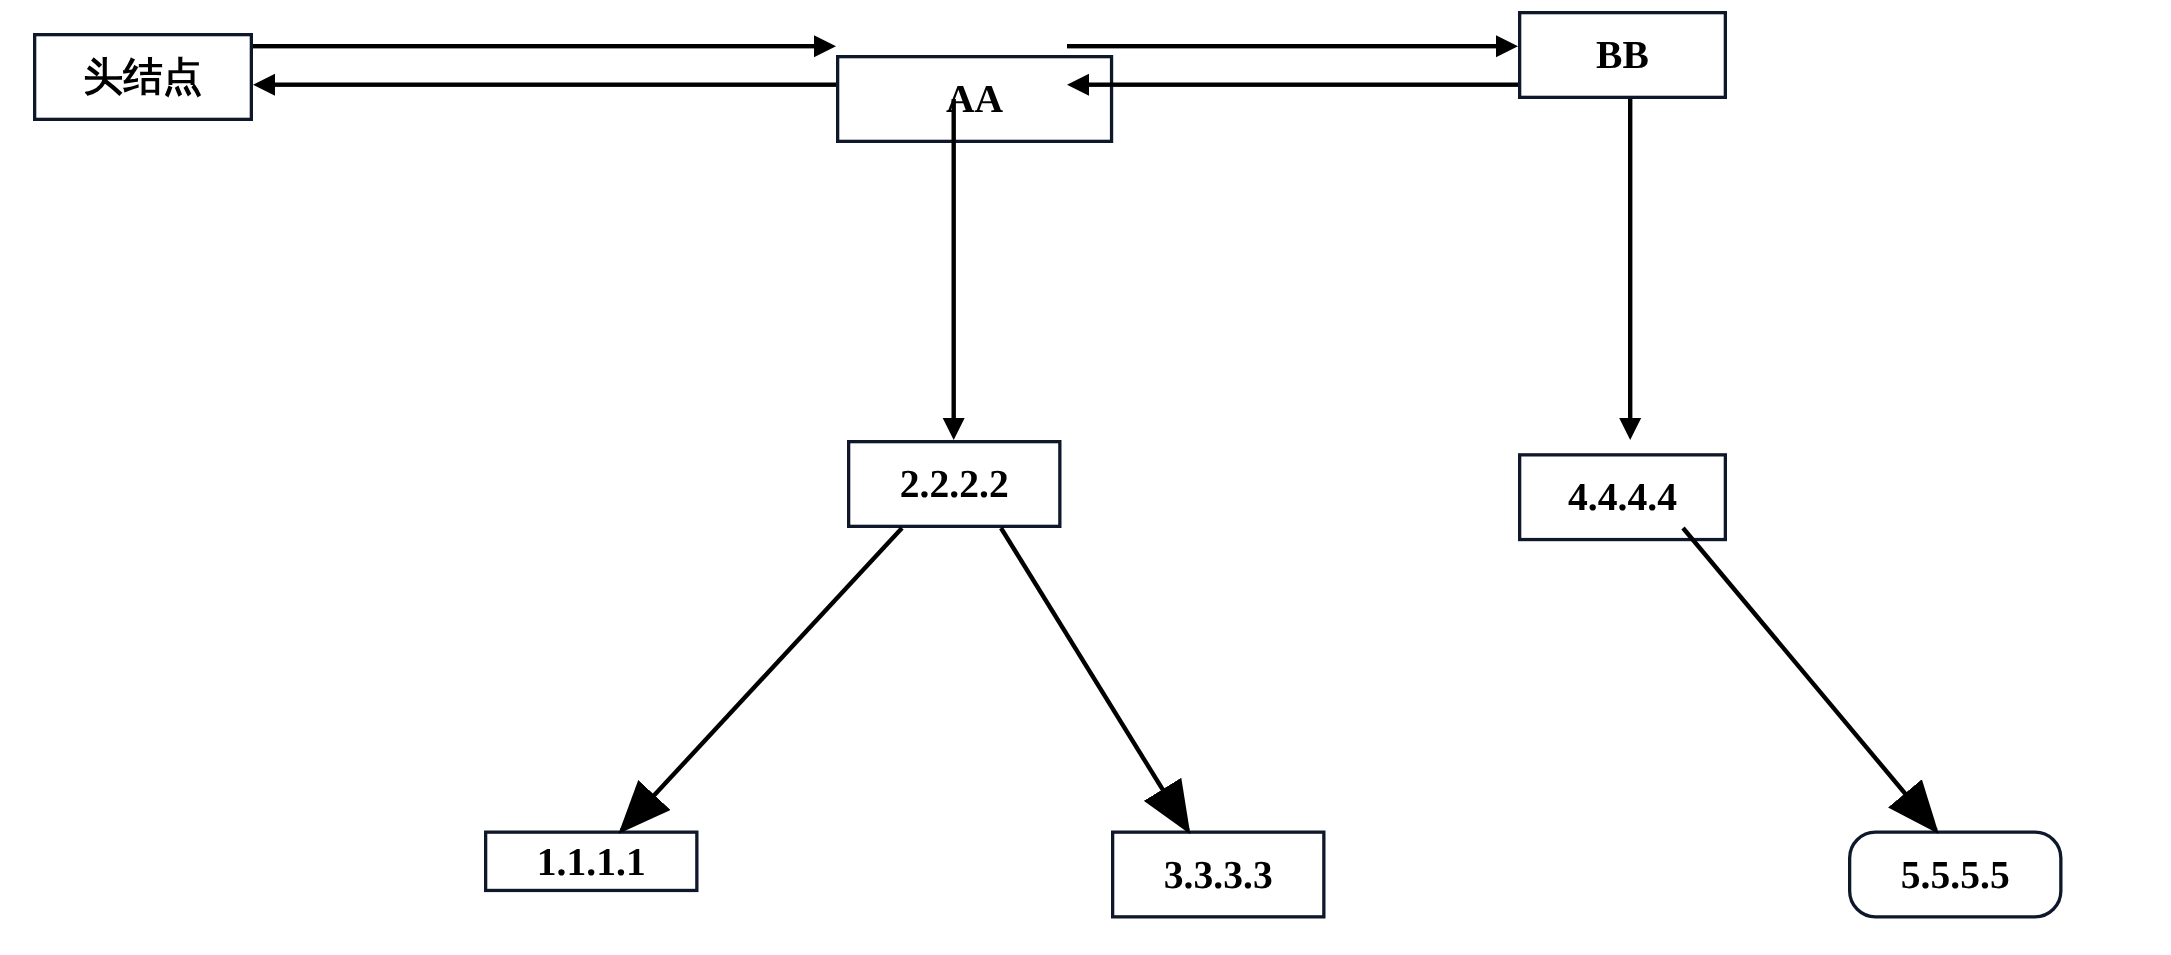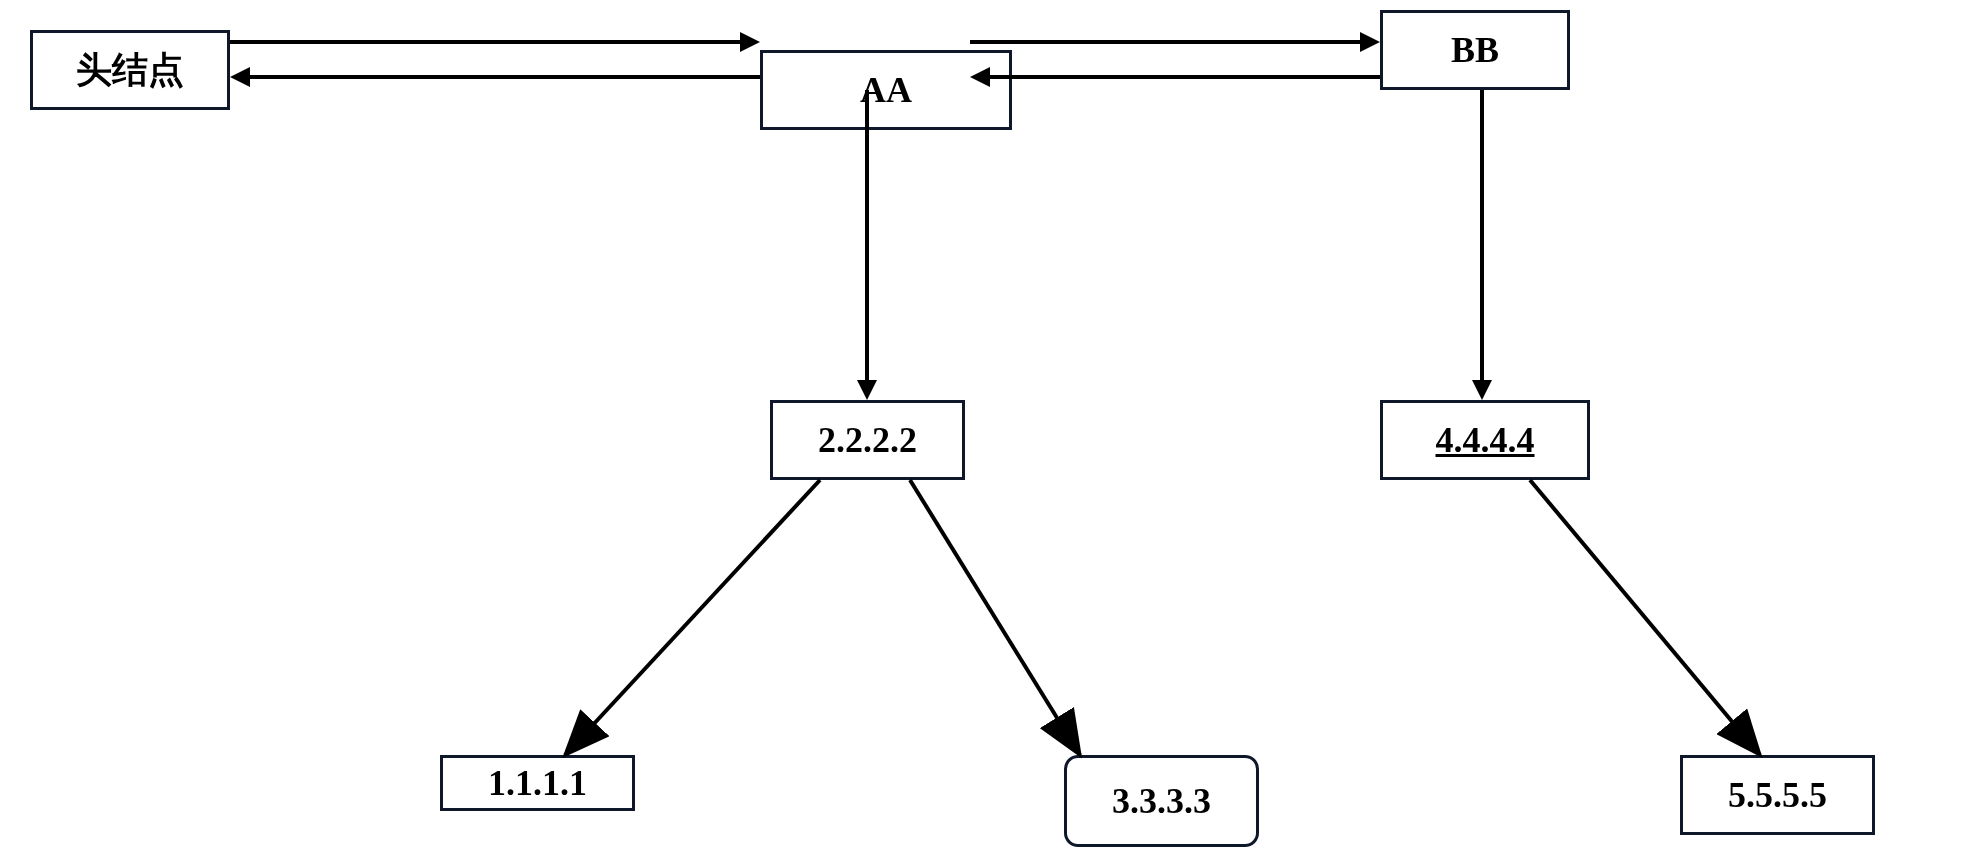--- a/index.html
+++ b/index.html
@@ -65,33 +65,33 @@
 </div>
 
 <div class="node" style="left:1380px; top:10px; width:190px; height:80px;">
   <span>BB</span>
 </div>
 
 <div class="node" style="left:770px; top:400px; width:195px; height:80px;">
   <span>2.2.2.2</span>
 </div>
 
-<div class="node" style="left:1380px; top:400px; width:210px; height:80px;text-decoration:underline;">
+<div class="node" style="left:1380px; top:412px; width:190px; height:80px;">
   <span>4.4.4.4</span>
 </div>
 
 <div class="node" style="left:440px; top:755px; width:195px; height:56px;">
   <span>1.1.1.1</span>
 </div>
 
-<div class="node" style="left:1064px; top:755px; width:195px; height:92px;border-radius:14px;">
+<div class="node" style="left:1010px; top:755px; width:195px; height:80px;">
   <span>3.3.3.3</span>
 </div>
 
-<div class="node" style="left:1680px; top:755px; width:195px; height:80px;">
+<div class="node" style="left:1680px; top:755px; width:195px; height:80px;border-radius:25px;">
   <span>5.5.5.5</span>
 </div>
 
 <div class="arrow-line" style="left:230px; top:40px; width:510px; height:4px;"></div>
 <div class="arrowhead right" style="left:740px; top:32px;"></div>
 
 <div class="arrow-line" style="left:250px; top:75px; width:510px; height:4px;"></div>
 <div class="arrowhead left" style="left:230px; top:67px;"></div>
 
 <div class="arrow-line" style="left:970px; top:40px; width:390px; height:4px;"></div>

